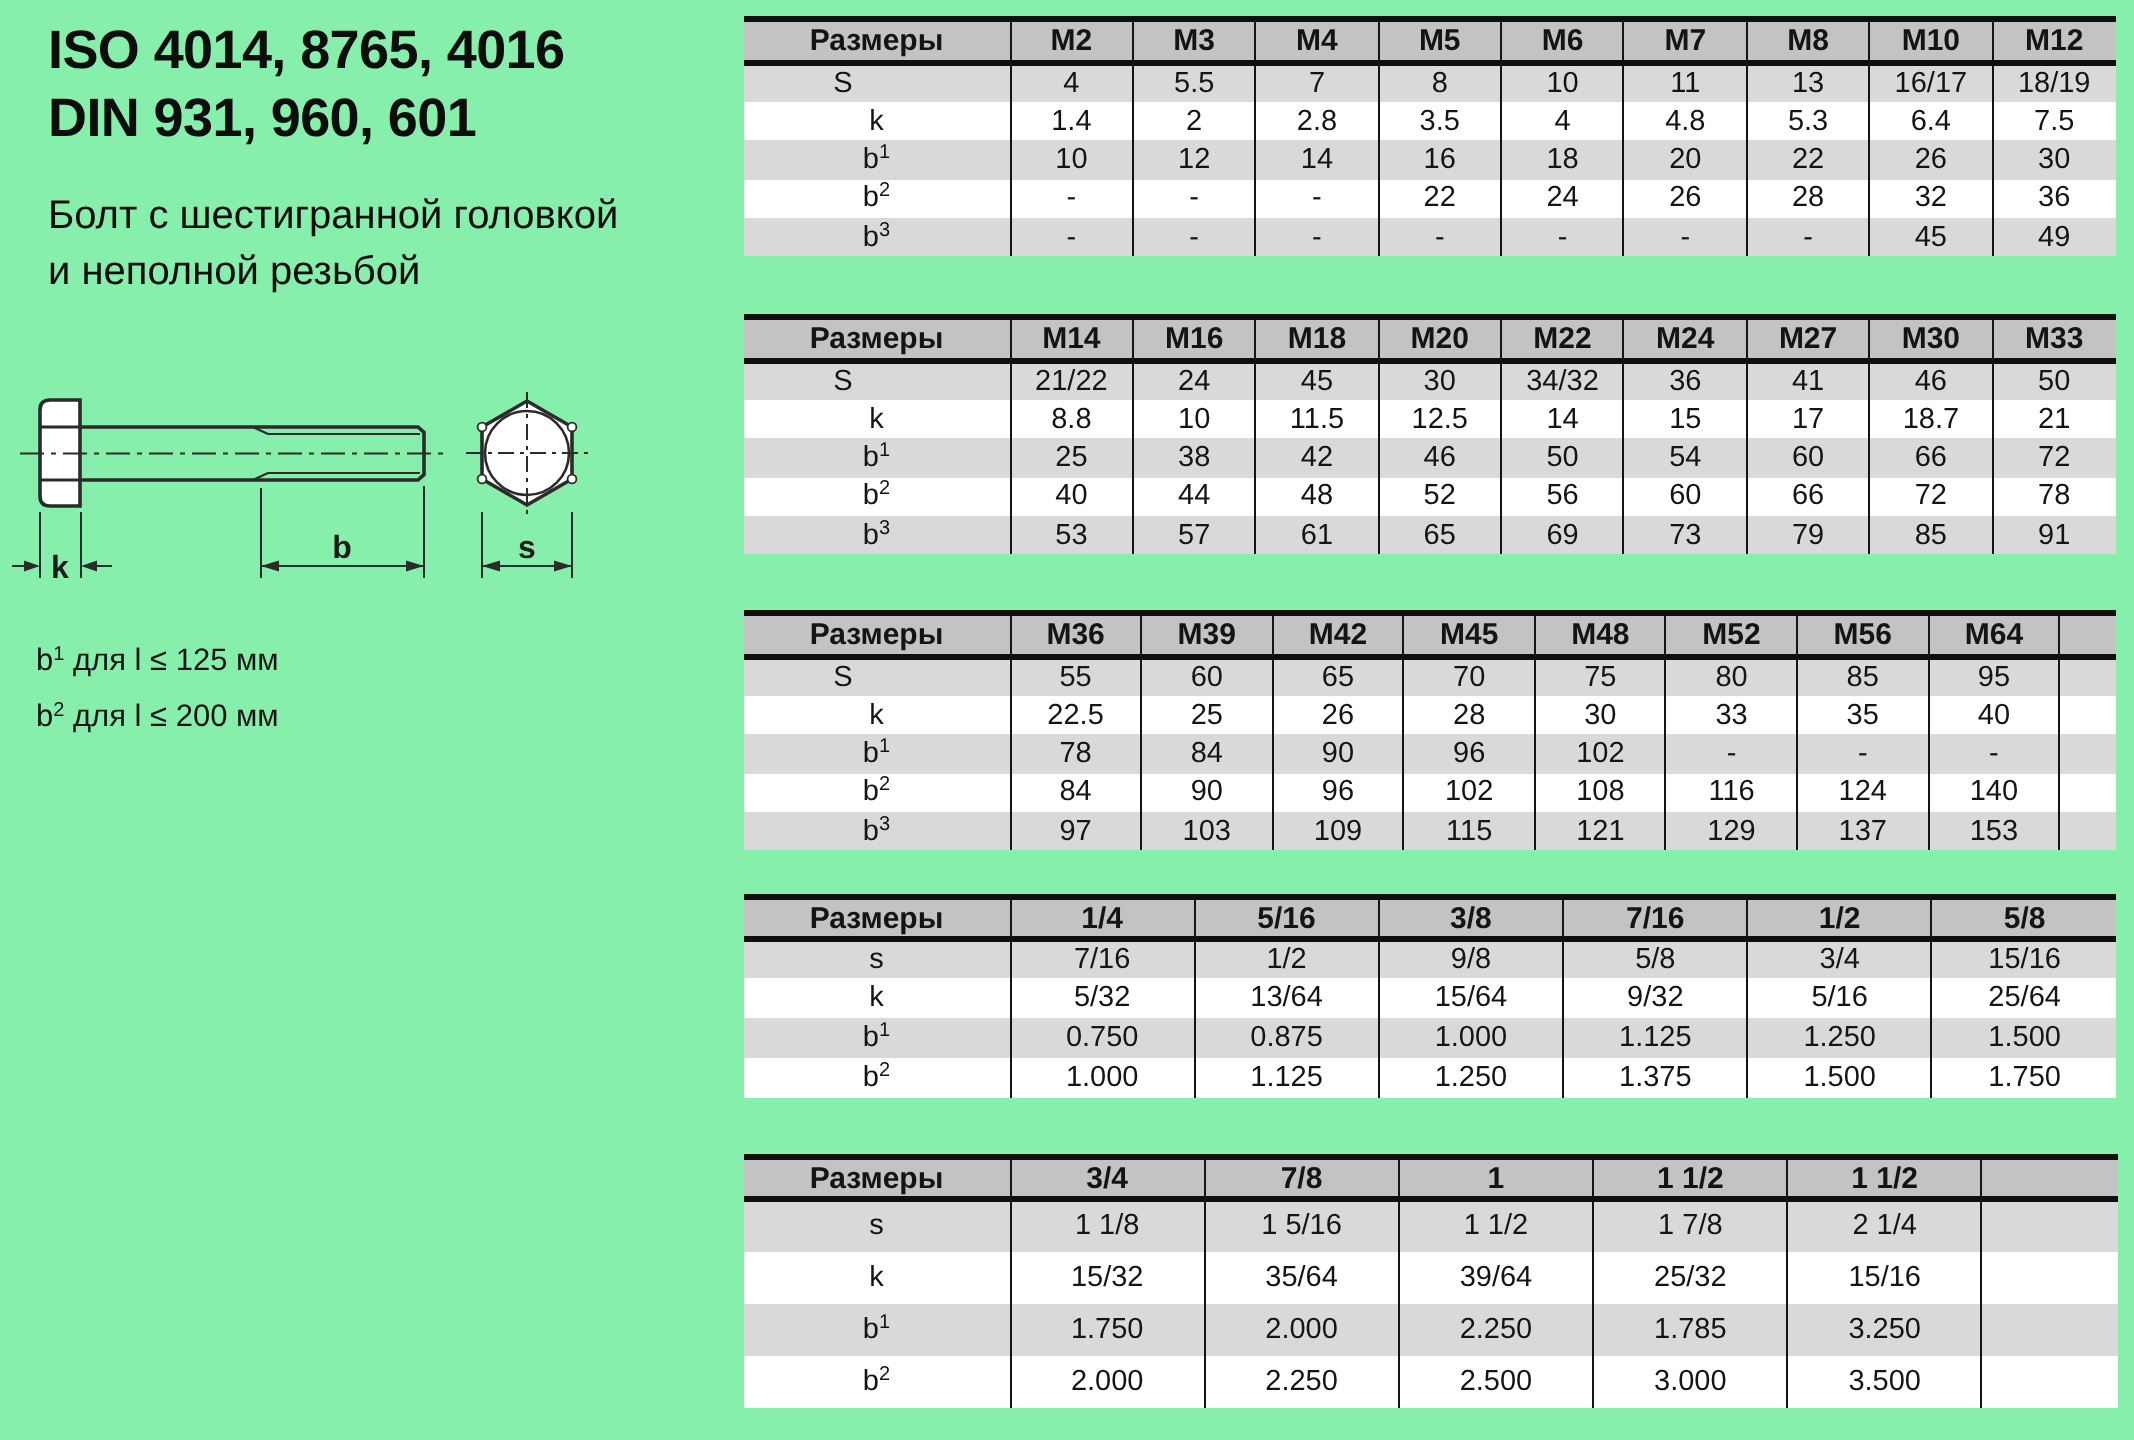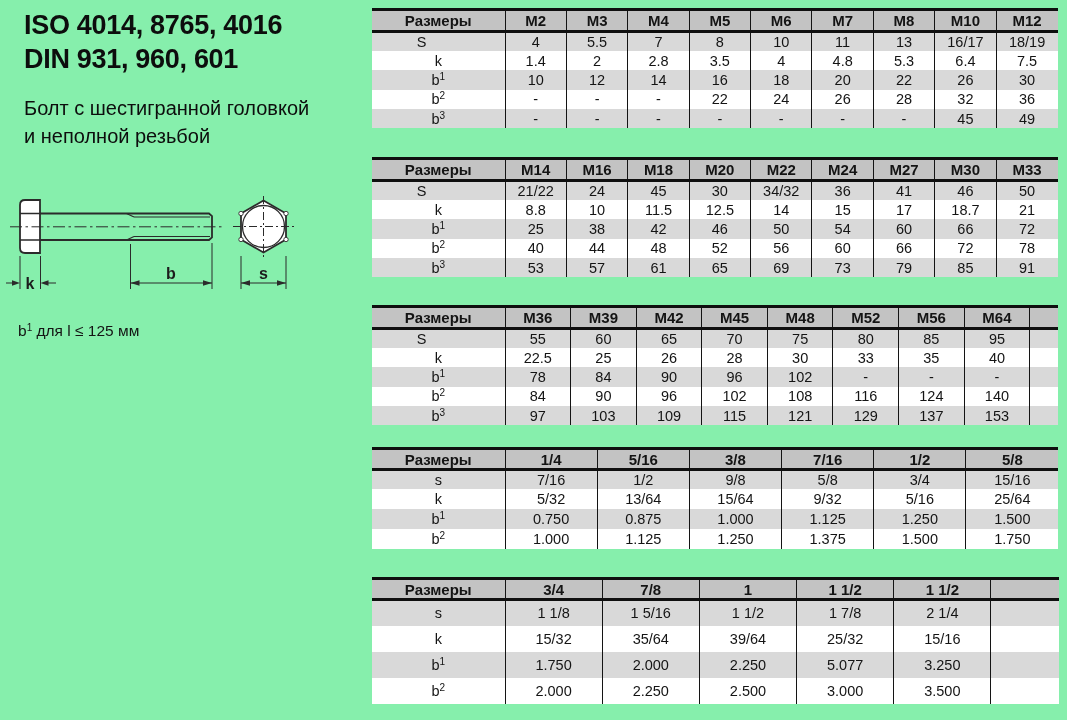--- a/index.html
+++ b/index.html
@@ -91,20 +91,21 @@
 
     <path stroke-width="1" d="M 241 256 V 289 M 286 256 V 289"></path>
     <path stroke-width="1" d="M 241 283 H 286"></path>
     <polygon fill="#2b2b2b" stroke="none" points="241,283 250,280.2 250,285.8"></polygon>
     <polygon fill="#2b2b2b" stroke="none" points="286,283 277,280.2 277,285.8"></polygon>
     <text x="263.5" y="279" text-anchor="middle" fill="#1c1c1c" stroke="none" font-family="Liberation Sans, sans-serif" font-size="16" font-weight="bold">s</text>
   </svg>
 
   <div class="notes">
     <div><span>b</span><span class="sup-s">1</span><span> для l ≤ 125 мм</span></div>
+    <div><span>b</span><span class="sup-s">2</span><span> для l ≤ 200 мм</span></div>
   </div>
 
   <div id="tables-root">
       <table class="dimtable" style="top: 8px; width: 685.6px;">
         <colgroup>
           <col style="width: 133px;">
           <col style="width: 61.4px;">
           <col style="width: 61.4px;">
           <col style="width: 61.4px;">
           <col style="width: 61.4px;">
@@ -469,21 +470,21 @@
             <td>39/64</td>
             <td>25/32</td>
             <td>15/16</td>
             <td></td>
           </tr>
           <tr class="shaded" style="height: 26px;">
             <td><span>b</span><span class="sup-s">1</span></td>
             <td>1.750</td>
             <td>2.000</td>
             <td>2.250</td>
-            <td>5.077</td>
+            <td>1.785</td>
             <td>3.250</td>
             <td></td>
           </tr>
           <tr style="height: 26px;">
             <td><span>b</span><span class="sup-s">2</span></td>
             <td>2.000</td>
             <td>2.250</td>
             <td>2.500</td>
             <td>3.000</td>
             <td>3.500</td>

